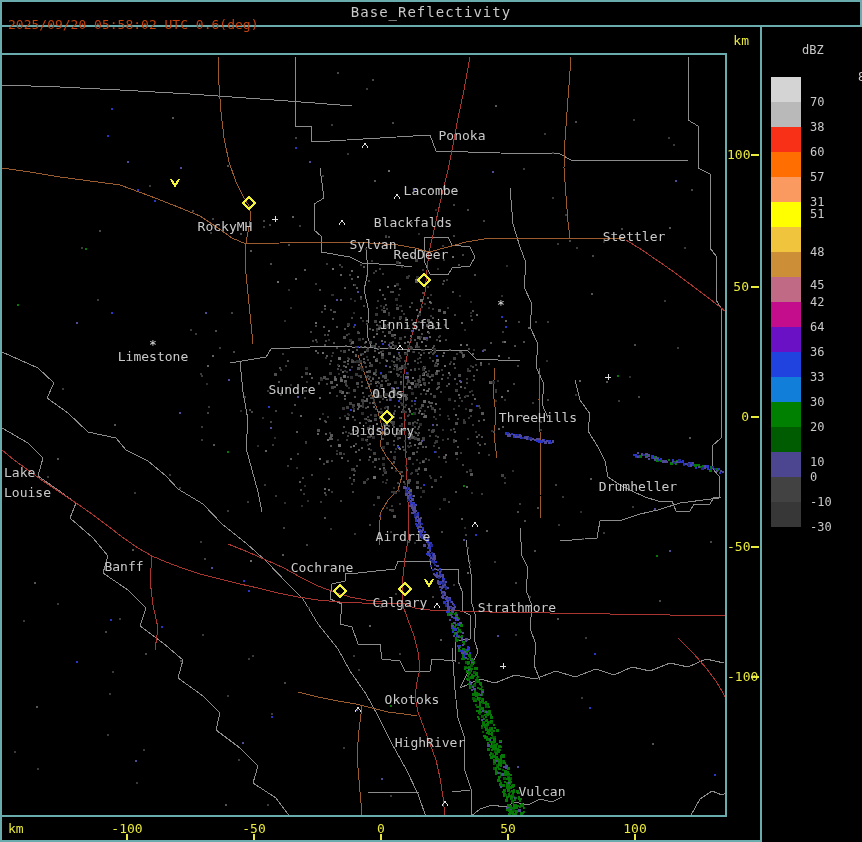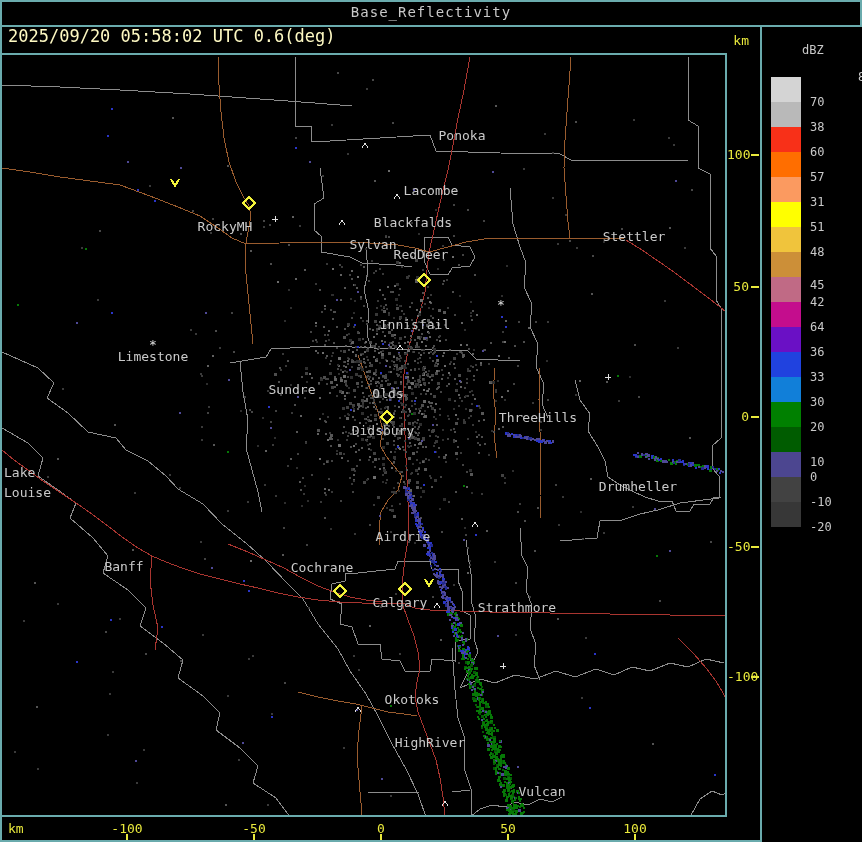--- a/index.html
+++ b/index.html
@@ -1,21 +1,21 @@
 <!DOCTYPE html>
 <html><head>
 <meta charset="utf-8">
 <style>
   html,body{margin:0;padding:0;background:#000;}
   .page{position:relative;width:862px;height:842px;background:#000;overflow:hidden;
         font-family:"DejaVu Sans Mono","Liberation Mono",monospace;}
   .tl{position:absolute;background:#6aabad;}
   .titlebar{position:absolute;left:0;top:3;width:862px;top:4px;height:20px;text-align:center;
             color:#c9c9c9;font-size:14px;letter-spacing:1px;}
-  .stamp{position:absolute;left:8px;top:26px;color:#fef9c3;font-size:17px;}
+  .stamp{position:absolute;left:8px;top:17px;color:#c2410c;font-size:13px;}
   .kmtop{position:absolute;left:727px;top:33px;width:22px;text-align:right;color:#e9e93c;font-size:13px;}
   .map{position:absolute;left:2px;top:55px;width:723px;height:760px;overflow:hidden;background:#000;}
   .raxis{position:absolute;left:727px;top:55px;width:33px;height:760px;}
   .raxis .lab{position:absolute;width:22px;text-align:right;color:#e9e93c;font-size:13px;}
   .raxis .tick{position:absolute;left:24px;width:8px;height:2px;background:#e9e93c;}
   .baxis{position:absolute;left:2px;top:817px;width:725px;height:25px;}
   .baxis .lab{position:absolute;width:60px;text-align:center;color:#e9e93c;font-size:13px;top:4px;}
   .baxis .unit{position:absolute;left:6px;top:4px;color:#e9e93c;font-size:13px;}
   .baxis .tick{position:absolute;top:17px;width:2px;height:6px;background:#e9e93c;}
   .legend{position:absolute;left:762px;top:27px;width:100px;height:815px;background:#000;}
@@ -2554,28 +2554,28 @@
       <div class="blk" style="top: 400px; height: 25px; background: rgb(0, 92, 0);"></div>
       <div class="blk" style="top: 425px; height: 25px; background: rgb(76, 70, 144);"></div>
       <div class="blk" style="top: 450px; height: 25px; background: rgb(66, 66, 66);"></div>
       <div class="blk" style="top: 475px; height: 25px; background: rgb(55, 55, 55);"></div>
       <div class="lab" style="top: 43px; margin-left: 48px;">80</div>
       <div class="lab" style="top: 68px;">70</div>
       <div class="lab" style="top: 93px;">38</div>
       <div class="lab" style="top: 118px;">60</div>
       <div class="lab" style="top: 143px;">57</div>
       <div class="lab" style="top: 168px;">31</div>
-      <div class="lab" style="top: 193px;">51</div>
+      <div class="lab" style="top: 180px;">51</div>
       <div class="lab" style="top: 218px;">48</div>
       <div class="lab" style="top: 251px;">45</div>
       <div class="lab" style="top: 268px;">42</div>
       <div class="lab" style="top: 293px;">64</div>
       <div class="lab" style="top: 318px;">36</div>
       <div class="lab" style="top: 343px;">33</div>
       <div class="lab" style="top: 368px;">30</div>
       <div class="lab" style="top: 393px;">20</div>
       <div class="lab" style="top: 428px;">10</div>
       <div class="lab" style="top: 443px;">0</div>
       <div class="lab" style="top: 468px;">-10</div>
-      <div class="lab" style="top: 493px;">-20</div>
+      <div class="lab" style="top: 493px;">-30</div>
     </div>
 
 </div>
 
 </body></html>

